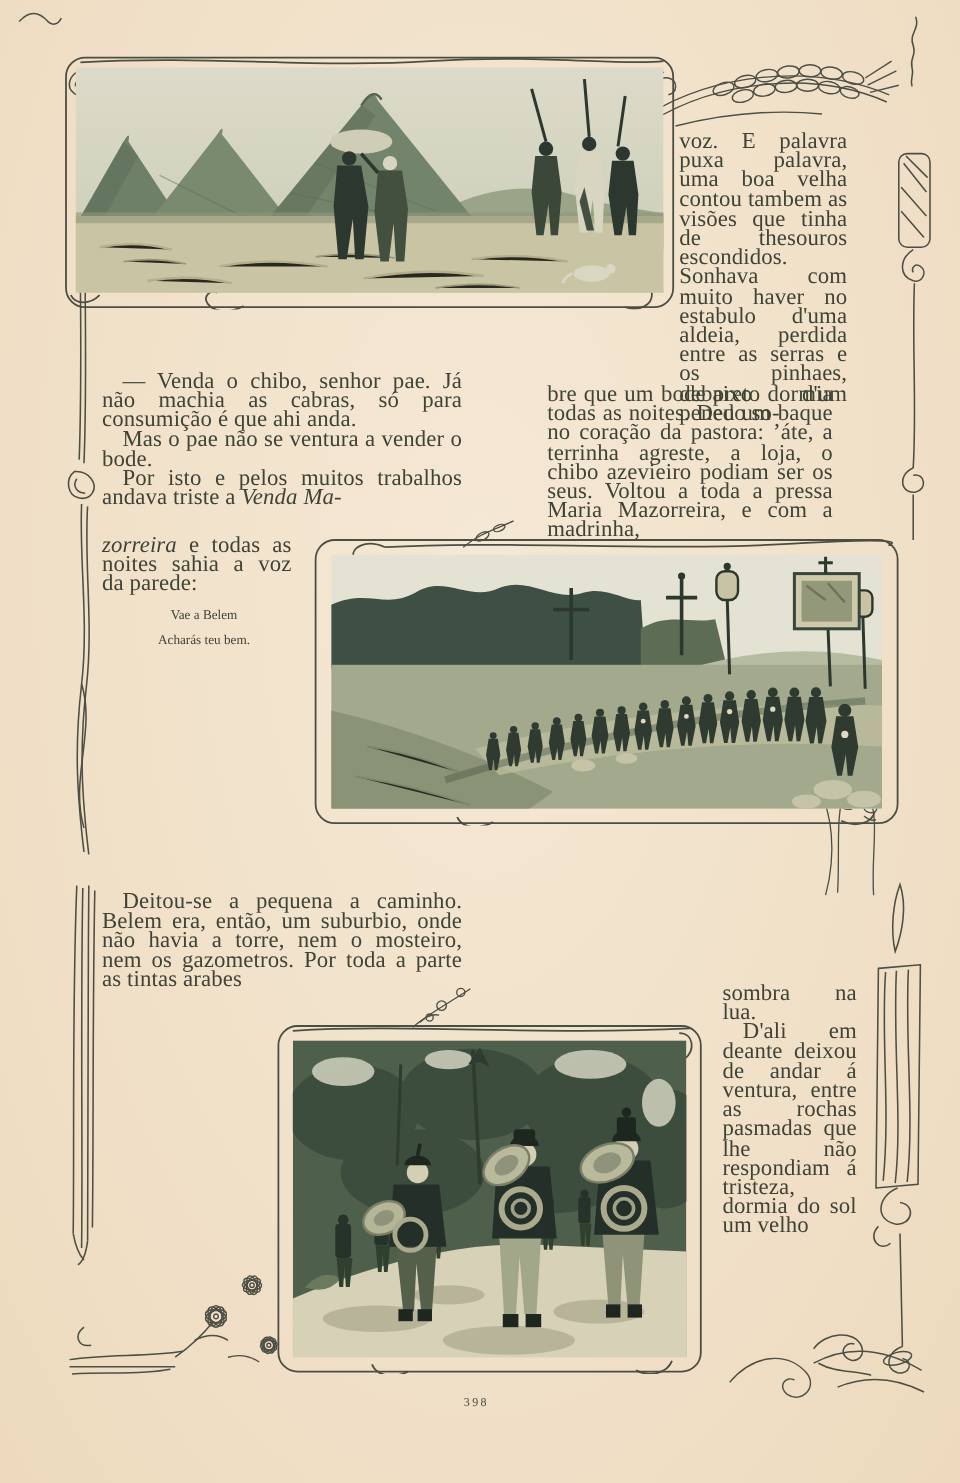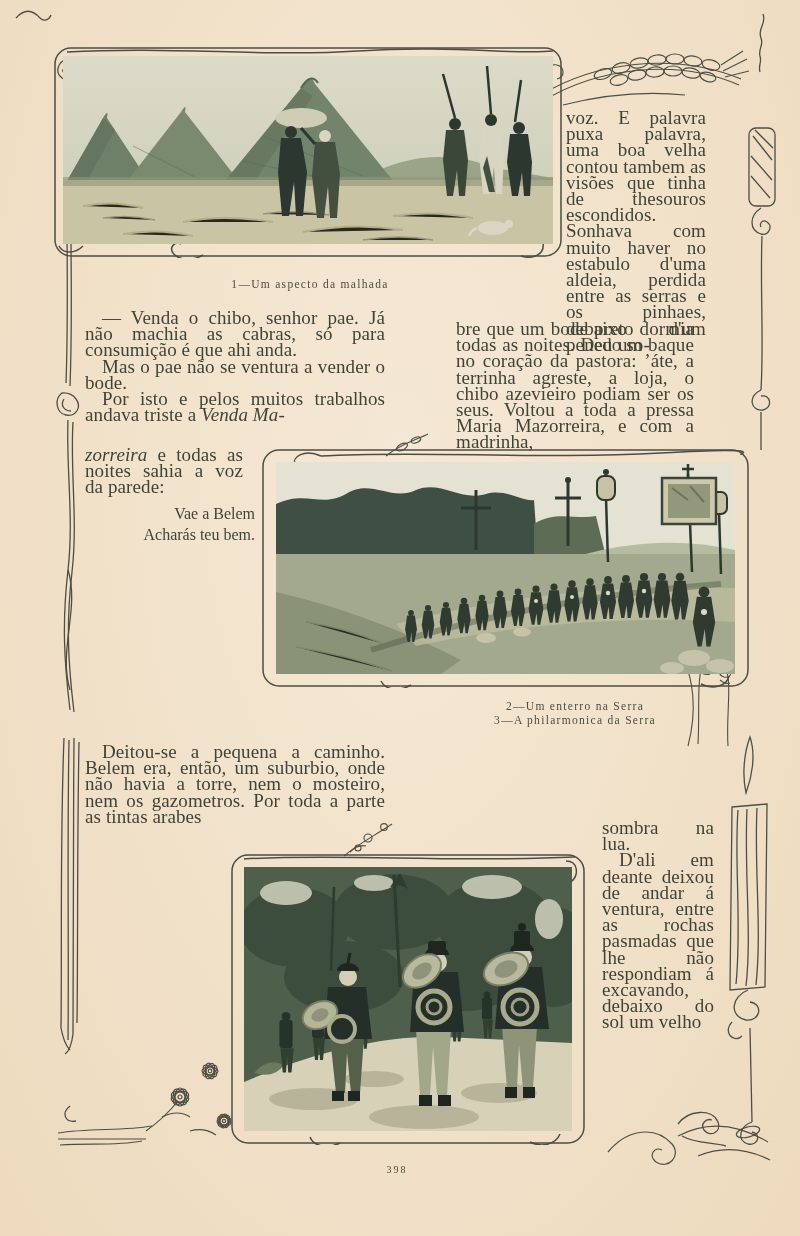--- a/index.html
+++ b/index.html
@@ -5,21 +5,21 @@
   html,body{margin:0;padding:0;}
   .page{
     position:relative; width:800px; height:1236px; overflow:hidden;
     background: radial-gradient(ellipse at 50% 38%, #f5e8d4 0%, #f1e1c9 55%, #eddabe 100%);
     font-family:"Liberation Serif","DejaVu Serif",serif;
     color:#3f4336;
   }
   .tblock{position:absolute; text-align:justify; font-size:19px; line-height:16.2px; letter-spacing:.1px;}
   .tblock p{margin:0; text-indent:17px;}
   .tblock p.cont{text-indent:0;}
-  .poem{position:absolute; font-size:16px; line-height:21px; text-align:right;}
+  .poem{position:absolute; font-size:11px; line-height:21px; text-align:center;}
   .caption{position:absolute; font-size:11.5px; letter-spacing:1.3px; color:#4a4d41; text-align:center;}
   .pageno{position:absolute; font-size:10px; letter-spacing:2px; color:#4a4d41; text-align:center;}
   .abs{position:absolute;}
   svg{display:block;}
   .deco path,.deco line,.deco ellipse,.deco circle,.deco rect{vector-effect:non-scaling-stroke;}
 </style>
 </head>
 <body>
 
 <div class="page">
@@ -244,21 +244,20 @@
       <circle cx="456" cy="72" r="6" fill="#2c372f"></circle>
       <path d="M447,78 h18 l4,28 -2,34 h-6 l-2,-24 -4,24 h-6 l-5,-34 z" fill="#2c372f"></path>
     </g>
 
     <g fill="#d9d6c3">
       <ellipse cx="430" cy="172" rx="15" ry="7"></ellipse>
       <circle cx="446" cy="168" r="4"></circle>
       <path d="M414,172 q-6,2 -8,8" stroke="#d9d6c3" stroke-width="2.5" fill="none"></path>
     </g>
   </svg>
-  <div class="caption" style="left:130px;top:278px;width:360px">1—Um aspecto da malhada</div>
 
   <svg class="abs deco" style="left:261px;top:448px" width="489" height="240" viewBox="0 0 489 240">
     <g fill="none" stroke="#4b4e43" stroke-width="1.5">
       <rect x="2" y="2" width="485" height="236" rx="16"></rect>
       <path d="M60,8 c-16,-7 -30,0 -26,10"></path>
       <path d="M60,8 C160,2 280,12 400,5 S470,8 482,6"></path>
       <path d="M150,237 c-12,7 -26,5 -30,-4"></path>
       <path d="M440,236 c12,6 26,2 28,-8"></path>
     </g>
   </svg>
@@ -330,24 +329,20 @@
         <circle cx="428" cy="150" r="3"></circle>
     </g>
     <g fill="#c6c4a8">
       <ellipse cx="418" cy="196" rx="16" ry="8"></ellipse>
         <ellipse cx="444" cy="204" rx="14" ry="7"></ellipse>
         <ellipse cx="396" cy="206" rx="12" ry="6"></ellipse>
       <ellipse cx="210" cy="176" rx="10" ry="5"></ellipse>
         <ellipse cx="246" cy="170" rx="9" ry="4.5"></ellipse>
     </g>
   </svg>
-  <div class="caption" style="left:445px;top:699px;width:260px;line-height:14px">
-    <div>2—Um enterro na Serra</div>
-    <div>3—A philarmonica da Serra</div>
-  </div>
 
   <svg class="abs deco" style="left:230px;top:853px" width="356" height="292" viewBox="0 0 356 292">
     <g fill="none" stroke="#4b4e43" stroke-width="1.5">
       <rect x="2" y="2" width="352" height="288" rx="16"></rect>
       <path d="M14,6 C110,0 220,10 345,4"></path>
       <path d="M340,30 c10,-8 8,-22 -4,-22"></path>
       <path d="M110,290 c-12,6 -26,4 -30,-6"></path>
       <path d="M300,289 c12,6 26,2 30,-8"></path>
     </g>
   </svg>
@@ -460,18 +455,18 @@
     <p class="cont">voz. E palavra puxa palavra, uma boa velha contou tambem as visões que tinha de thesouros escondidos. Sonhava com muito haver no estabulo d'uma aldeia, perdida entre as serras e os pinhaes, debaixo d'um penedo so-</p>
   </div>
 
   <div class="tblock" style="left:456px;top:321px;width:238px">
     <p class="cont">bre que um bode preto dormia todas as noites. Deu um baque no coração da pastora: ’áte, a terrinha agreste, a loja, o chibo azevieiro podiam ser os seus. Voltou a toda a pressa Maria Mazorreira, e com a madrinha,</p>
   </div>
 
 
   <div class="tblock" style="left:602px;top:820px;width:112px">
     <p class="cont">sombra na lua.</p>
-    <p>D'ali em deante deixou de andar á ventura, entre as rochas pasmadas que lhe não respondiam á excavando, debaixo do sol um velho</p>
+    <p>D'ali em deante deixou de andar á ventura, entre as rochas pasmadas que lhe não respondiam á tristeza, dormia do sol um velho</p>
   </div>
 
   <div class="pageno" style="left:357px;top:1164px;width:80px">398</div>
 
 </div>
 
 </body></html>

